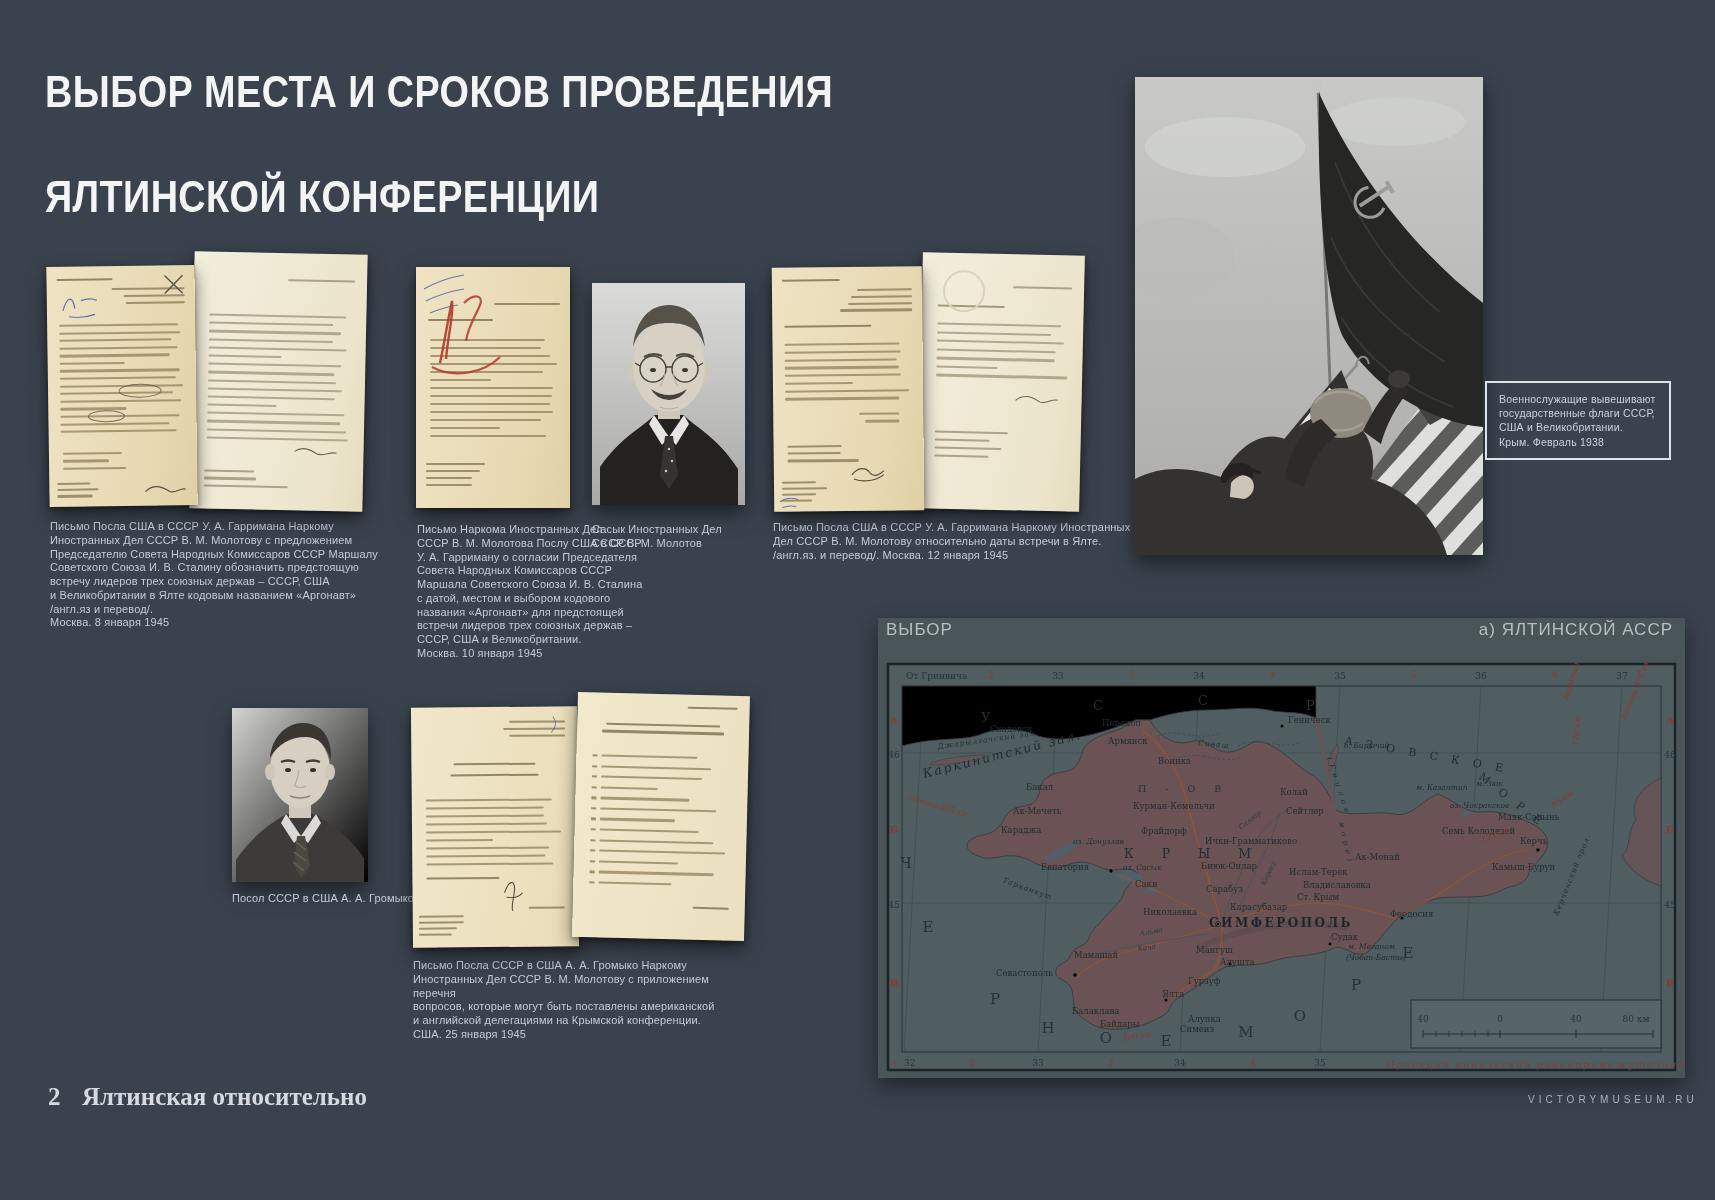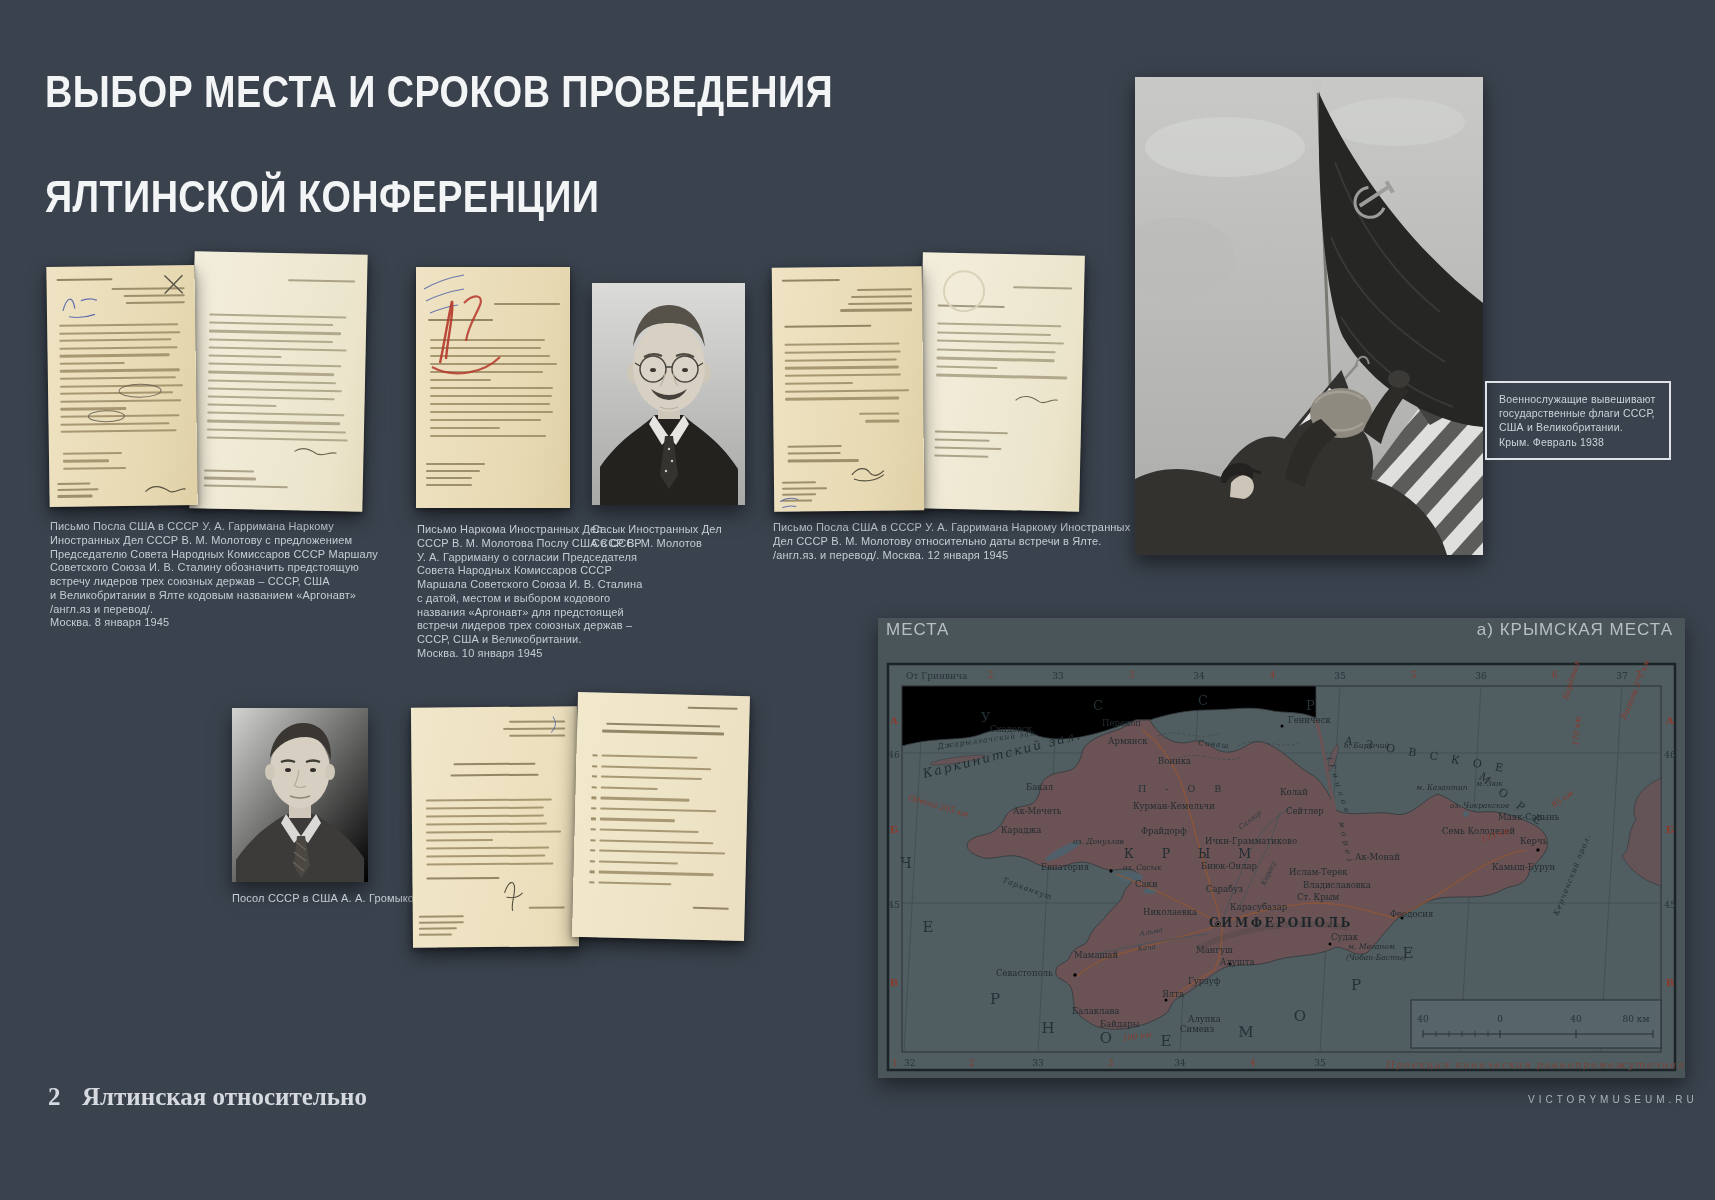--- a/index.html
+++ b/index.html
@@ -731,24 +731,29 @@
           <div style="width: 5px; height: 2.2px; background: rgb(150, 134, 95); margin-right: 4px; flex: 0 0 auto; opacity: 0.9;"></div>
           <div class="tl" style="height: 2.2px; background: rgb(150, 134, 95); width: 51.7976%;"></div>
         </div>
       </div>
     <div class="tlines tl-end" style="left:100px;top:212px;right:16px;">
         <div style="display: flex; align-items: center; width: 100%; justify-content: flex-end; margin-bottom: 5.8px;">
           <div class="tl" style="height: 2.2px; background: rgb(124, 111, 78); width: 64.1027%;"></div>
         </div>
       </div>
   </div>
+  <div class="cap" style="left:413px;top:959px;width:330px;">Письмо Посла СССР в США А. А. Громыко Наркому
+Иностранных Дел СССР В. М. Молотову с приложением перечня
+вопросов, которые могут быть поставлены американской
+и английской делегациями на Крымской конференции.
+США. 25 января 1945</div>
 
   <div class="map">
-    <div class="map-h" style="left:8px;">МЕСТА</div>
-    <div class="map-h" style="right:12px;">а) КРЫМСКАЯ МЕСТА</div>
+    <div class="map-h" style="left:8px;">ВЫБОР</div>
+    <div class="map-h" style="right:12px;">а) ЯЛТИНСКОЙ АССР</div>
     <svg id="map-svg" width="807" height="460" viewBox="0 0 807 460">
 
       <rect x="10" y="46" width="787" height="406" fill="#505d61"></rect>
 
       <rect x="10" y="46" width="787" height="406" fill="none" stroke="#1d2427" stroke-width="2.5"></rect>
       <rect x="24" y="68" width="759" height="366" fill="none" stroke="#2a3337" stroke-width="1"></rect>
 
       <g stroke="#3e4a4e" stroke-width=".7">
         <path d="M46,68 L26,434 M180,68 L160,434 M321,68 L302,434 M462,68 L442,434 M603,68 L582,434 M744,68 L722,434"></path>
         <path d="M24,135 L783,135 M24,285 L783,285"></path>

